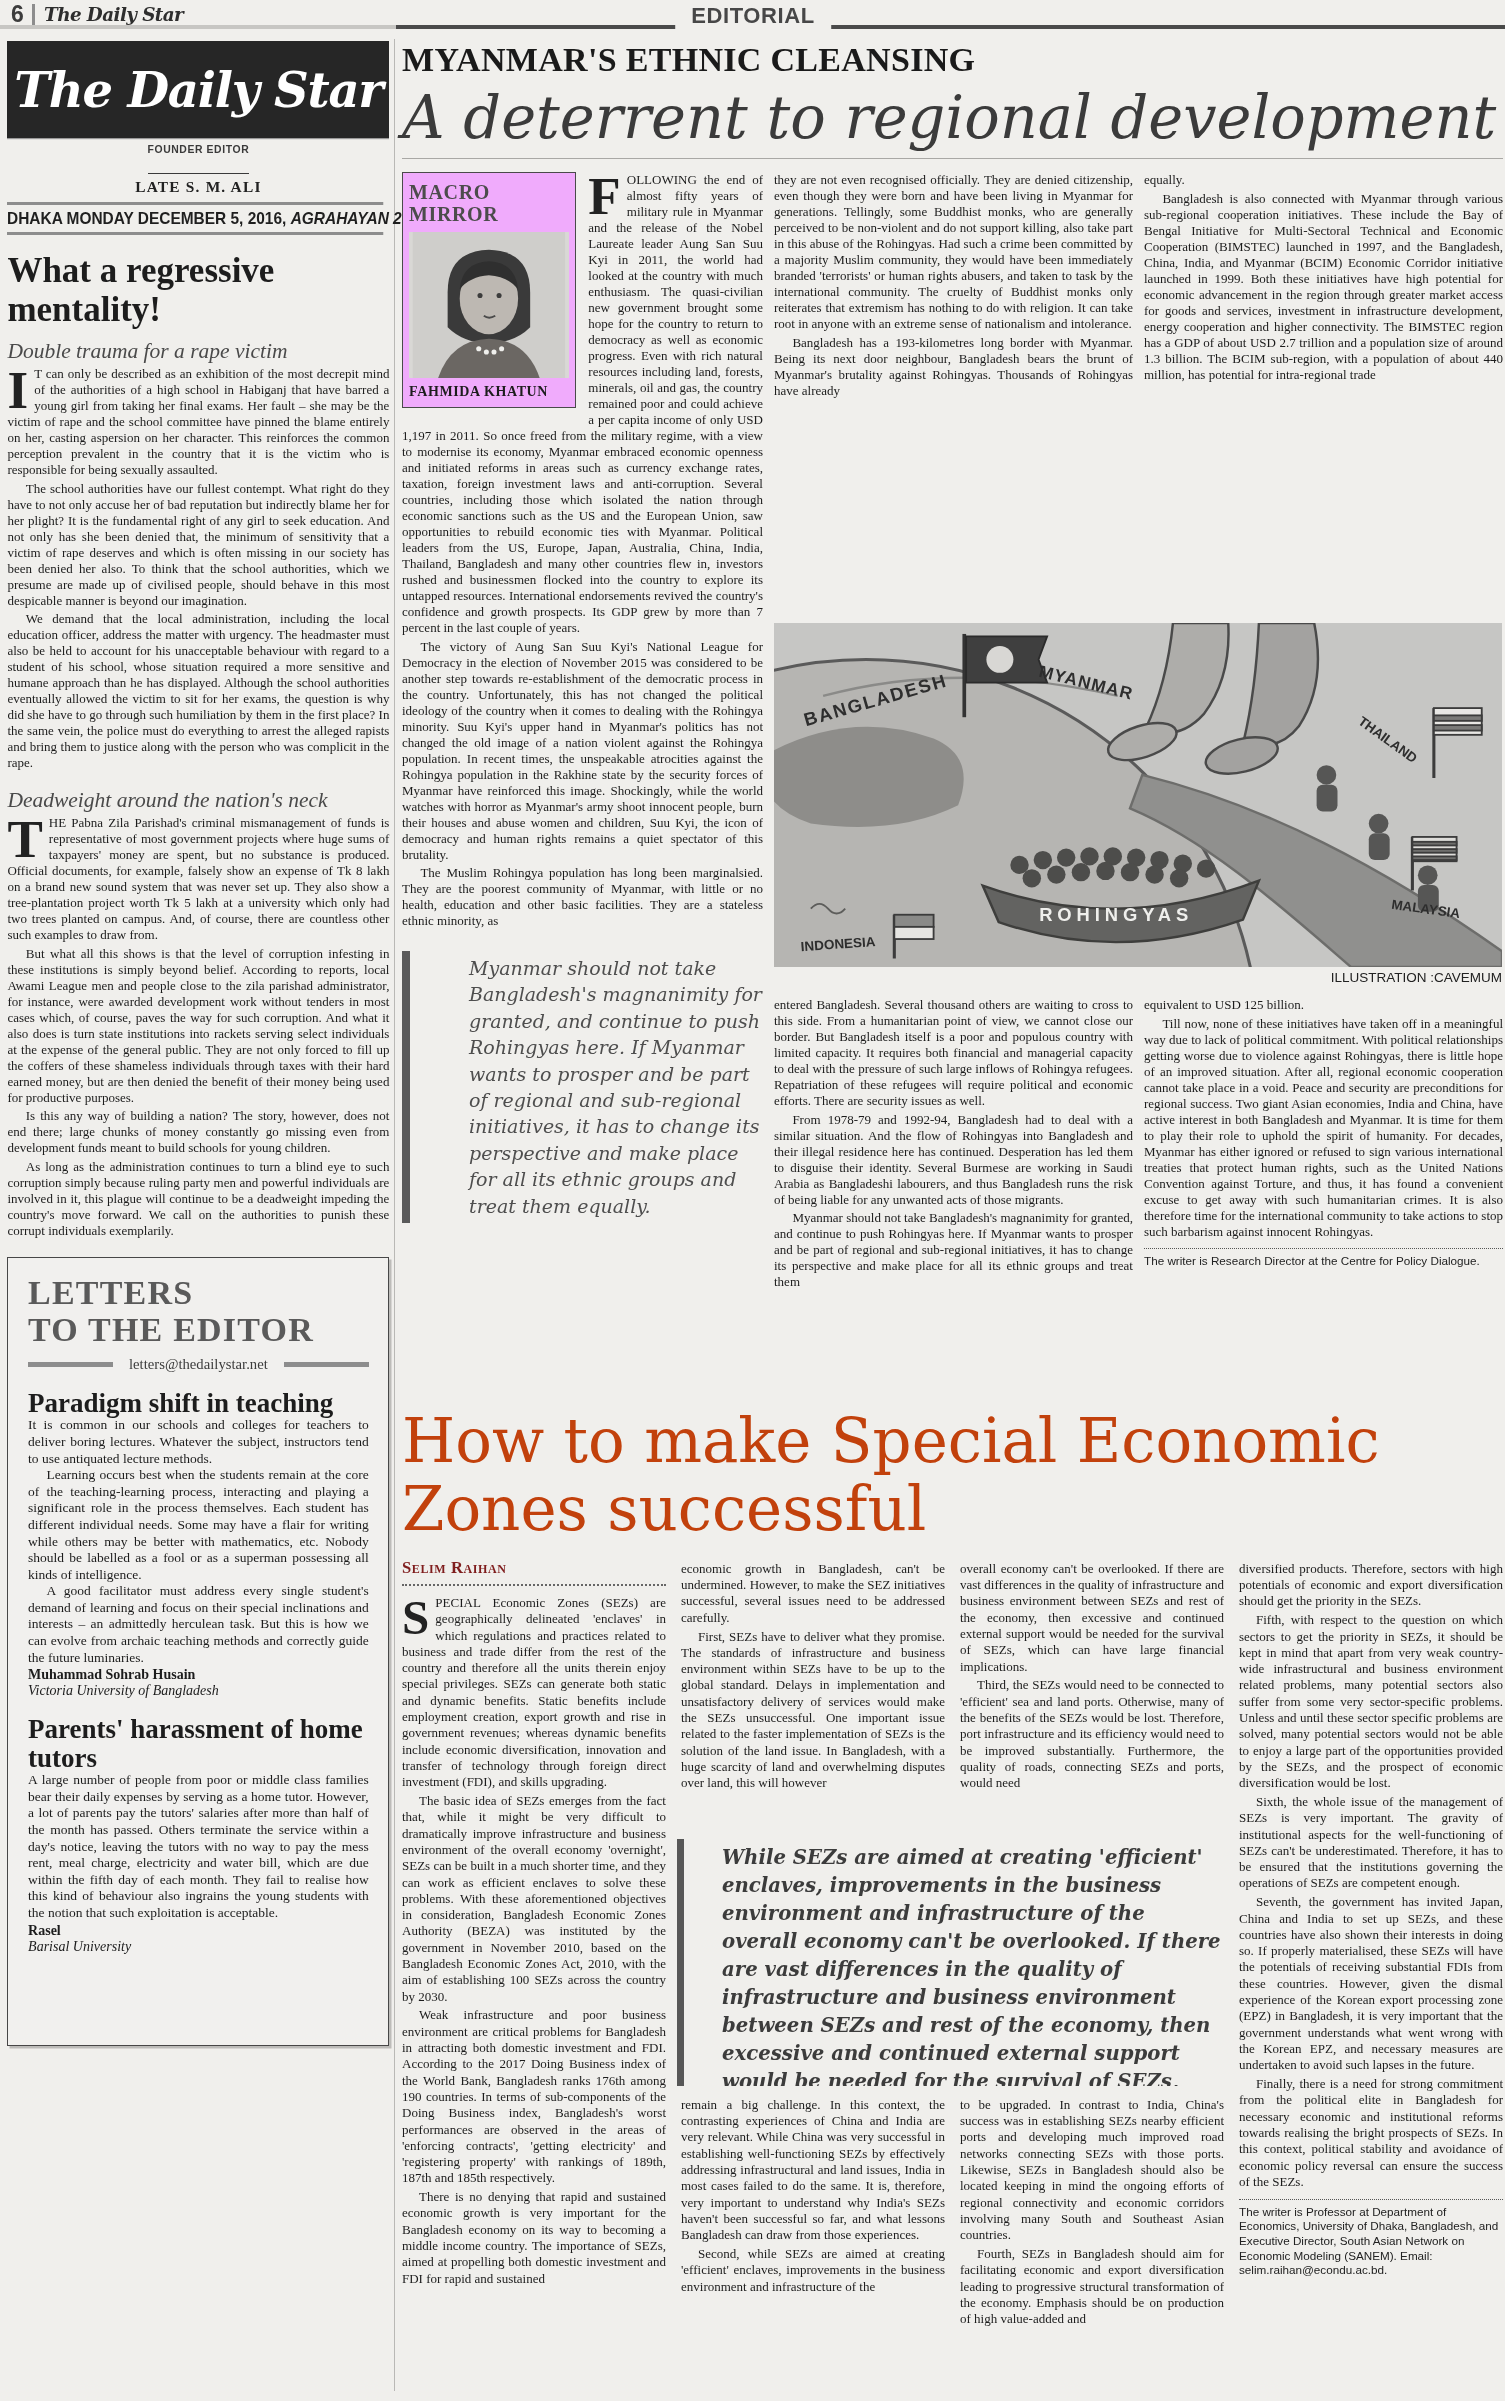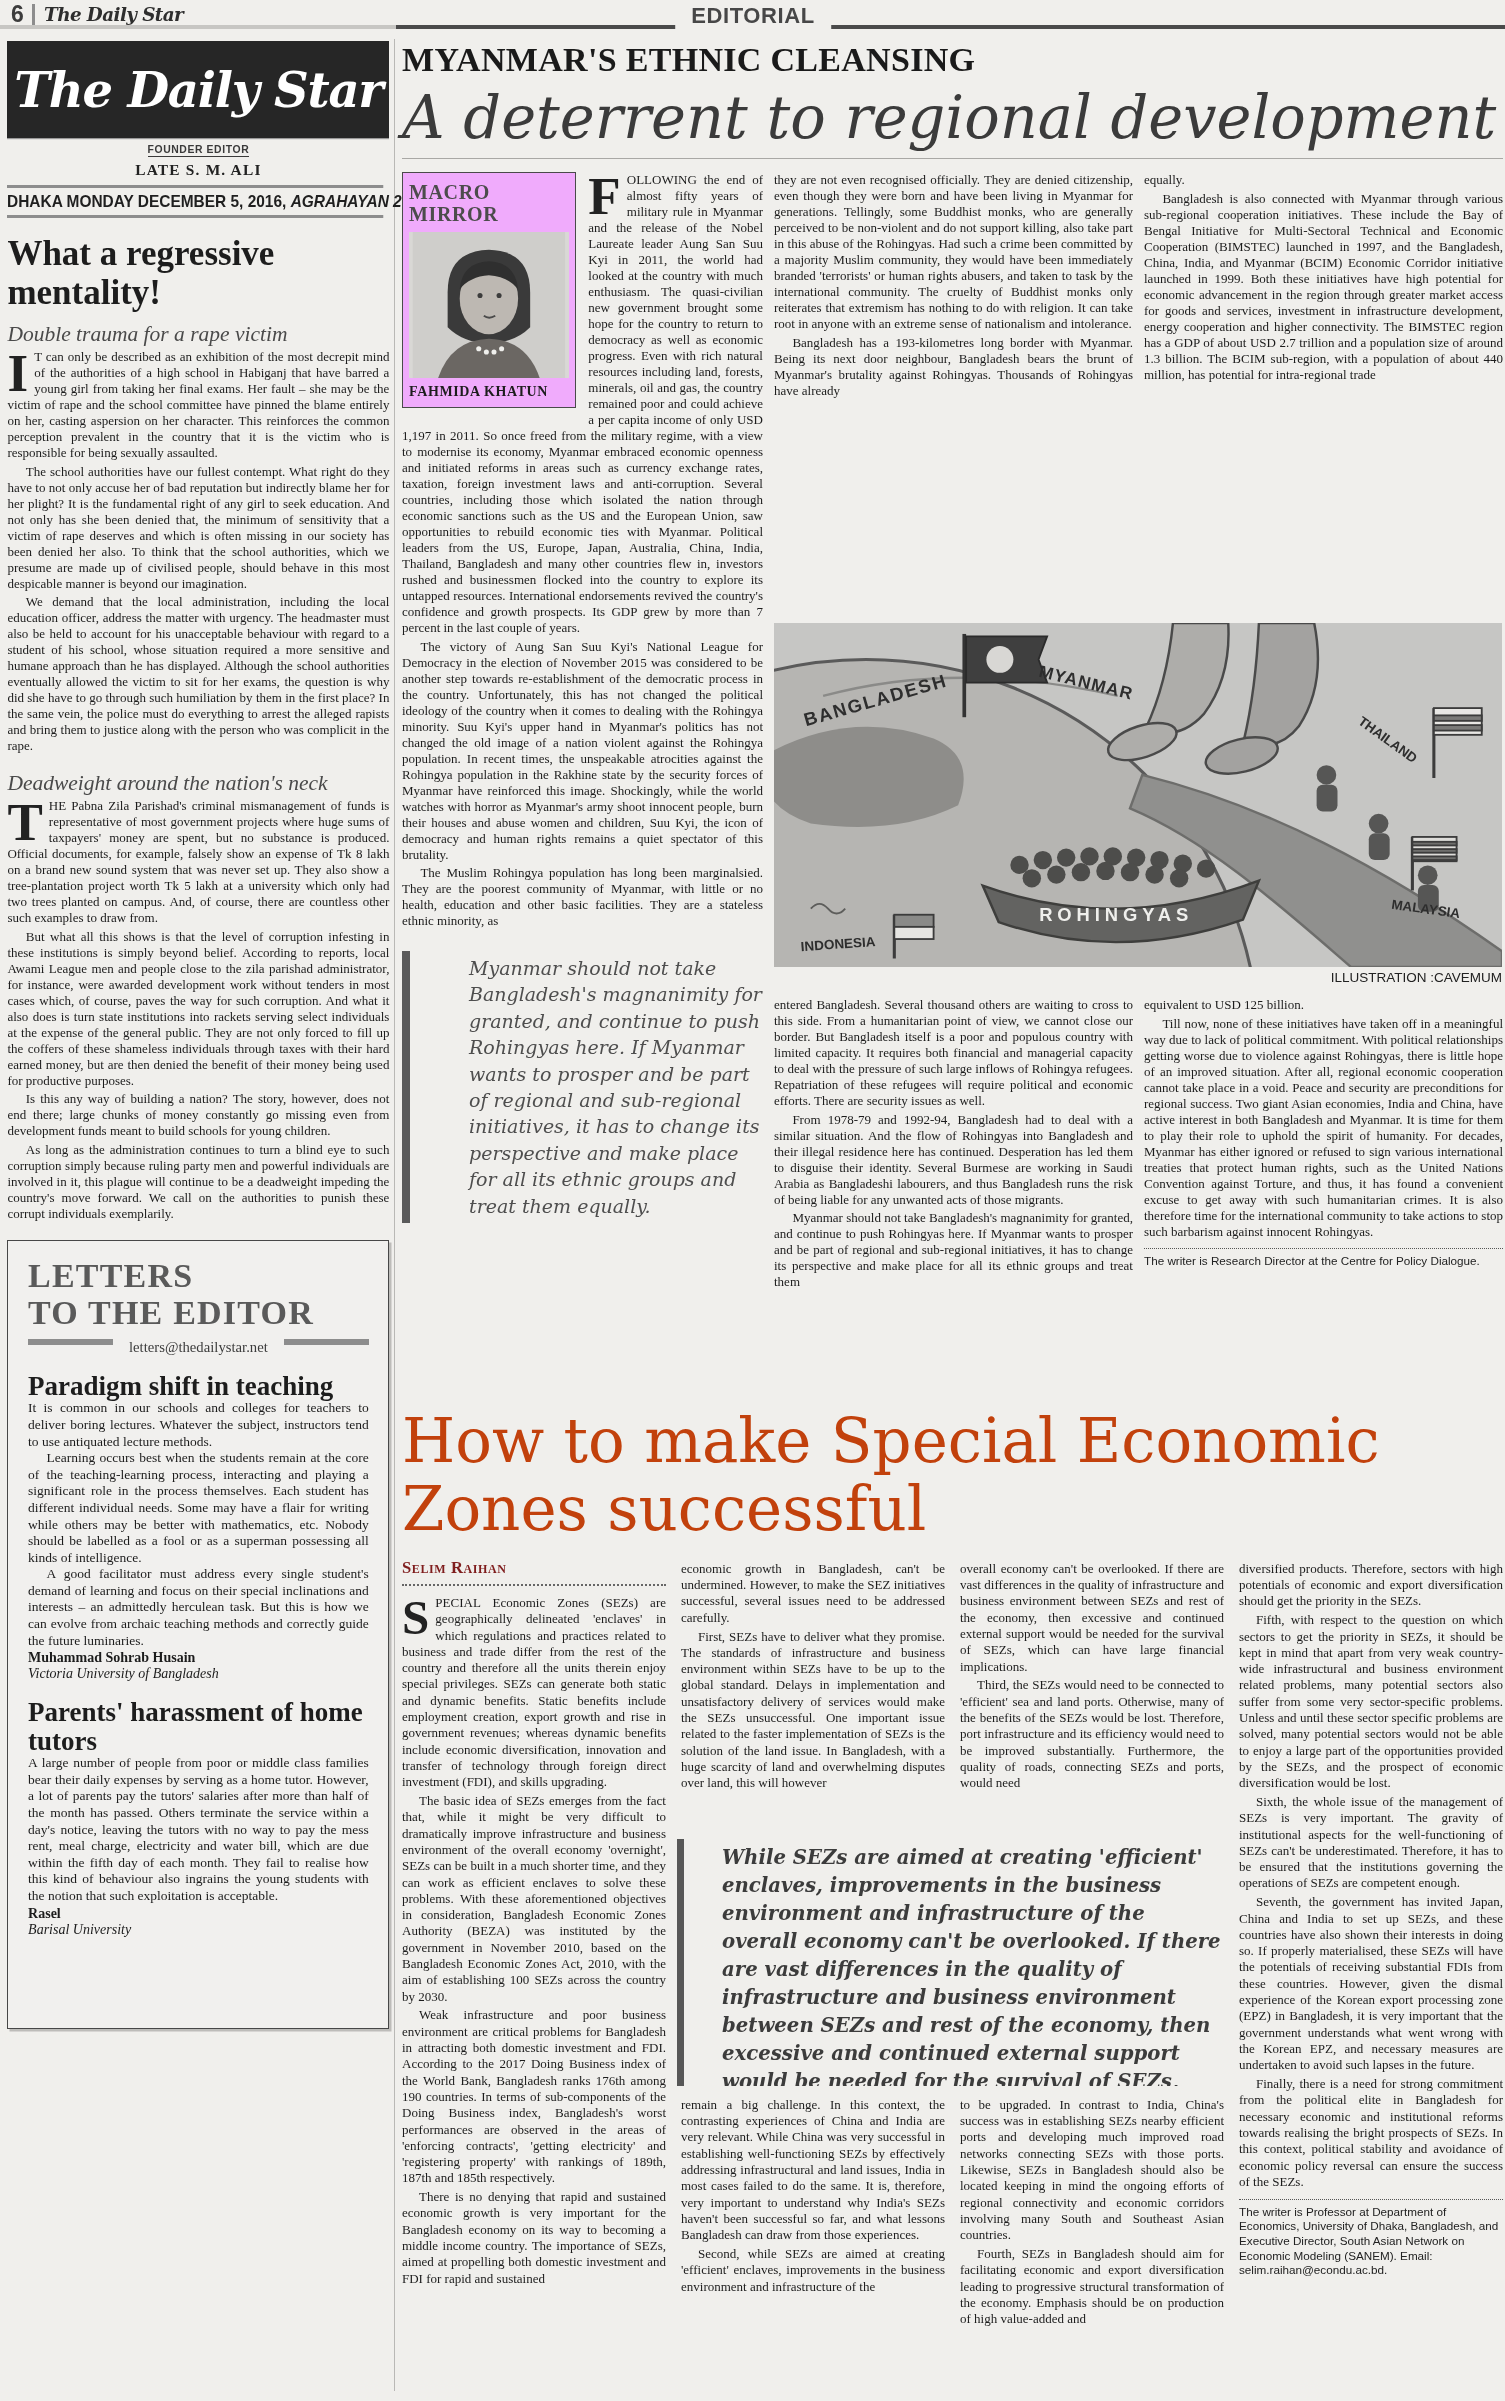--- a/index.html
+++ b/index.html
@@ -21,37 +21,37 @@
   .hdr-section { position:absolute; top:2.5px; left:50%; transform:translateX(-50%);
     background:#f0efec; padding:0 16px; font-family:"Liberation Sans",sans-serif;
     font-weight:bold; font-size:22px; letter-spacing:0.6px; color:#474747; transform-origin:center; }
   .vrule { position:absolute; left:394px; top:39px; width:1.2px; height:2352px; background:#b9b8b5; }
 
   
   .left-rail { position:absolute; left:7.4px; top:41px; width:382px; }
   .masthead-box { background:#262626; height:97px; display:flex; align-items:center; justify-content:center; box-shadow:0 1.2px 0 #999; }
   .masthead-title { color:#fff; font-family:"DejaVu Serif",serif; font-weight:bold; font-style:italic; font-size:48px; letter-spacing:-1.2px; }
   .founder-blk { text-align:center; margin-top:6.1px; }
-  .founder-label { display:inline-block; font-family:"Liberation Sans",sans-serif; font-weight:bold; font-size:10.4px; letter-spacing:0.6px; color:#3a3a3a; border-bottom:1.2px solid #3a3a3a; padding-bottom:1px; }
+  .founder-label { display:inline-block; font-family:"Liberation Sans",sans-serif; font-weight:bold; font-size:10.4px; letter-spacing:0.6px; color:#3a3a3a; border-bottom:1.2px solid #3a3a3a; padding-bottom:18px; }
   .founder-name { margin-top:3.7px; font-variant:small-caps; font-weight:bold; font-size:15.4px; letter-spacing:1.2px; color:#222; }
   .dateline { margin-top:6.1px; border-top:3.1px solid #8d8d8d; border-bottom:3.1px solid #8d8d8d; padding:4.9px 0 4.3px 0;
     font-family:"Liberation Sans",sans-serif; font-weight:bold; font-size:15.7px; color:#1f1f1f; transform:scaleX(.985); transform-origin:left; white-space:nowrap; }
   .dateline em { font-style:italic; }
 
   .ed-article { margin-top:17px; }
   .ed-headline { font-size:35px; line-height:1.1; font-weight:bold; color:#1d1d1d; }
   .ed-sub { margin-top:9.8px; font-style:italic; font-size:21.5px; line-height:1.15; color:#4a4a4a; }
   .body-p { font-size:13px; line-height:16px; text-align:justify; margin-top:2.5px; }
   .body-p.ind { text-indent:18.4px; }
   .dropcap { float:left; font-size:53px; line-height:.74; font-weight:bold; padding:4.9px 6.1px 0 0; color:#222; }
 
   
   .letters-box { margin-top:18.4px; border:1.2px solid #474747; box-shadow:2.5px 2.5px 0 #bdbcb9; padding:17px 19.7px; height:789px; overflow:hidden; background:#f1f0ee; }
   .letters-title { text-align:left; font-weight:bold; font-size:34px; line-height:1.08; color:#5a5a5a; letter-spacing:1.2px; }
-  .letters-email-row { display:flex; align-items:flex-start; gap:16px; margin-top:7.4px; }
+  .letters-email-row { display:flex; align-items:center; gap:16px; margin-top:7.4px; }
   .letters-email-row .bar { flex:1; height:5.5px; background:#8d8d8d; }
   .letters-email { font-size:14.7px; color:#3c3c3c; }
   .letter-h { margin-top:16px; font-weight:bold; font-size:27px; line-height:1.05; color:#1d1d1d; }
   .letter p { font-size:13.5px; line-height:16.6px; text-align:justify; }
   .letter p.ind { text-indent:18.4px; }
   .letter .sig { font-weight:bold; font-size:14px; margin-top:1.2px; }
   .letter .aff { font-style:italic; font-size:14px; }
 
   
   .main { position:absolute; left:402px; top:37px; width:1101px; }

